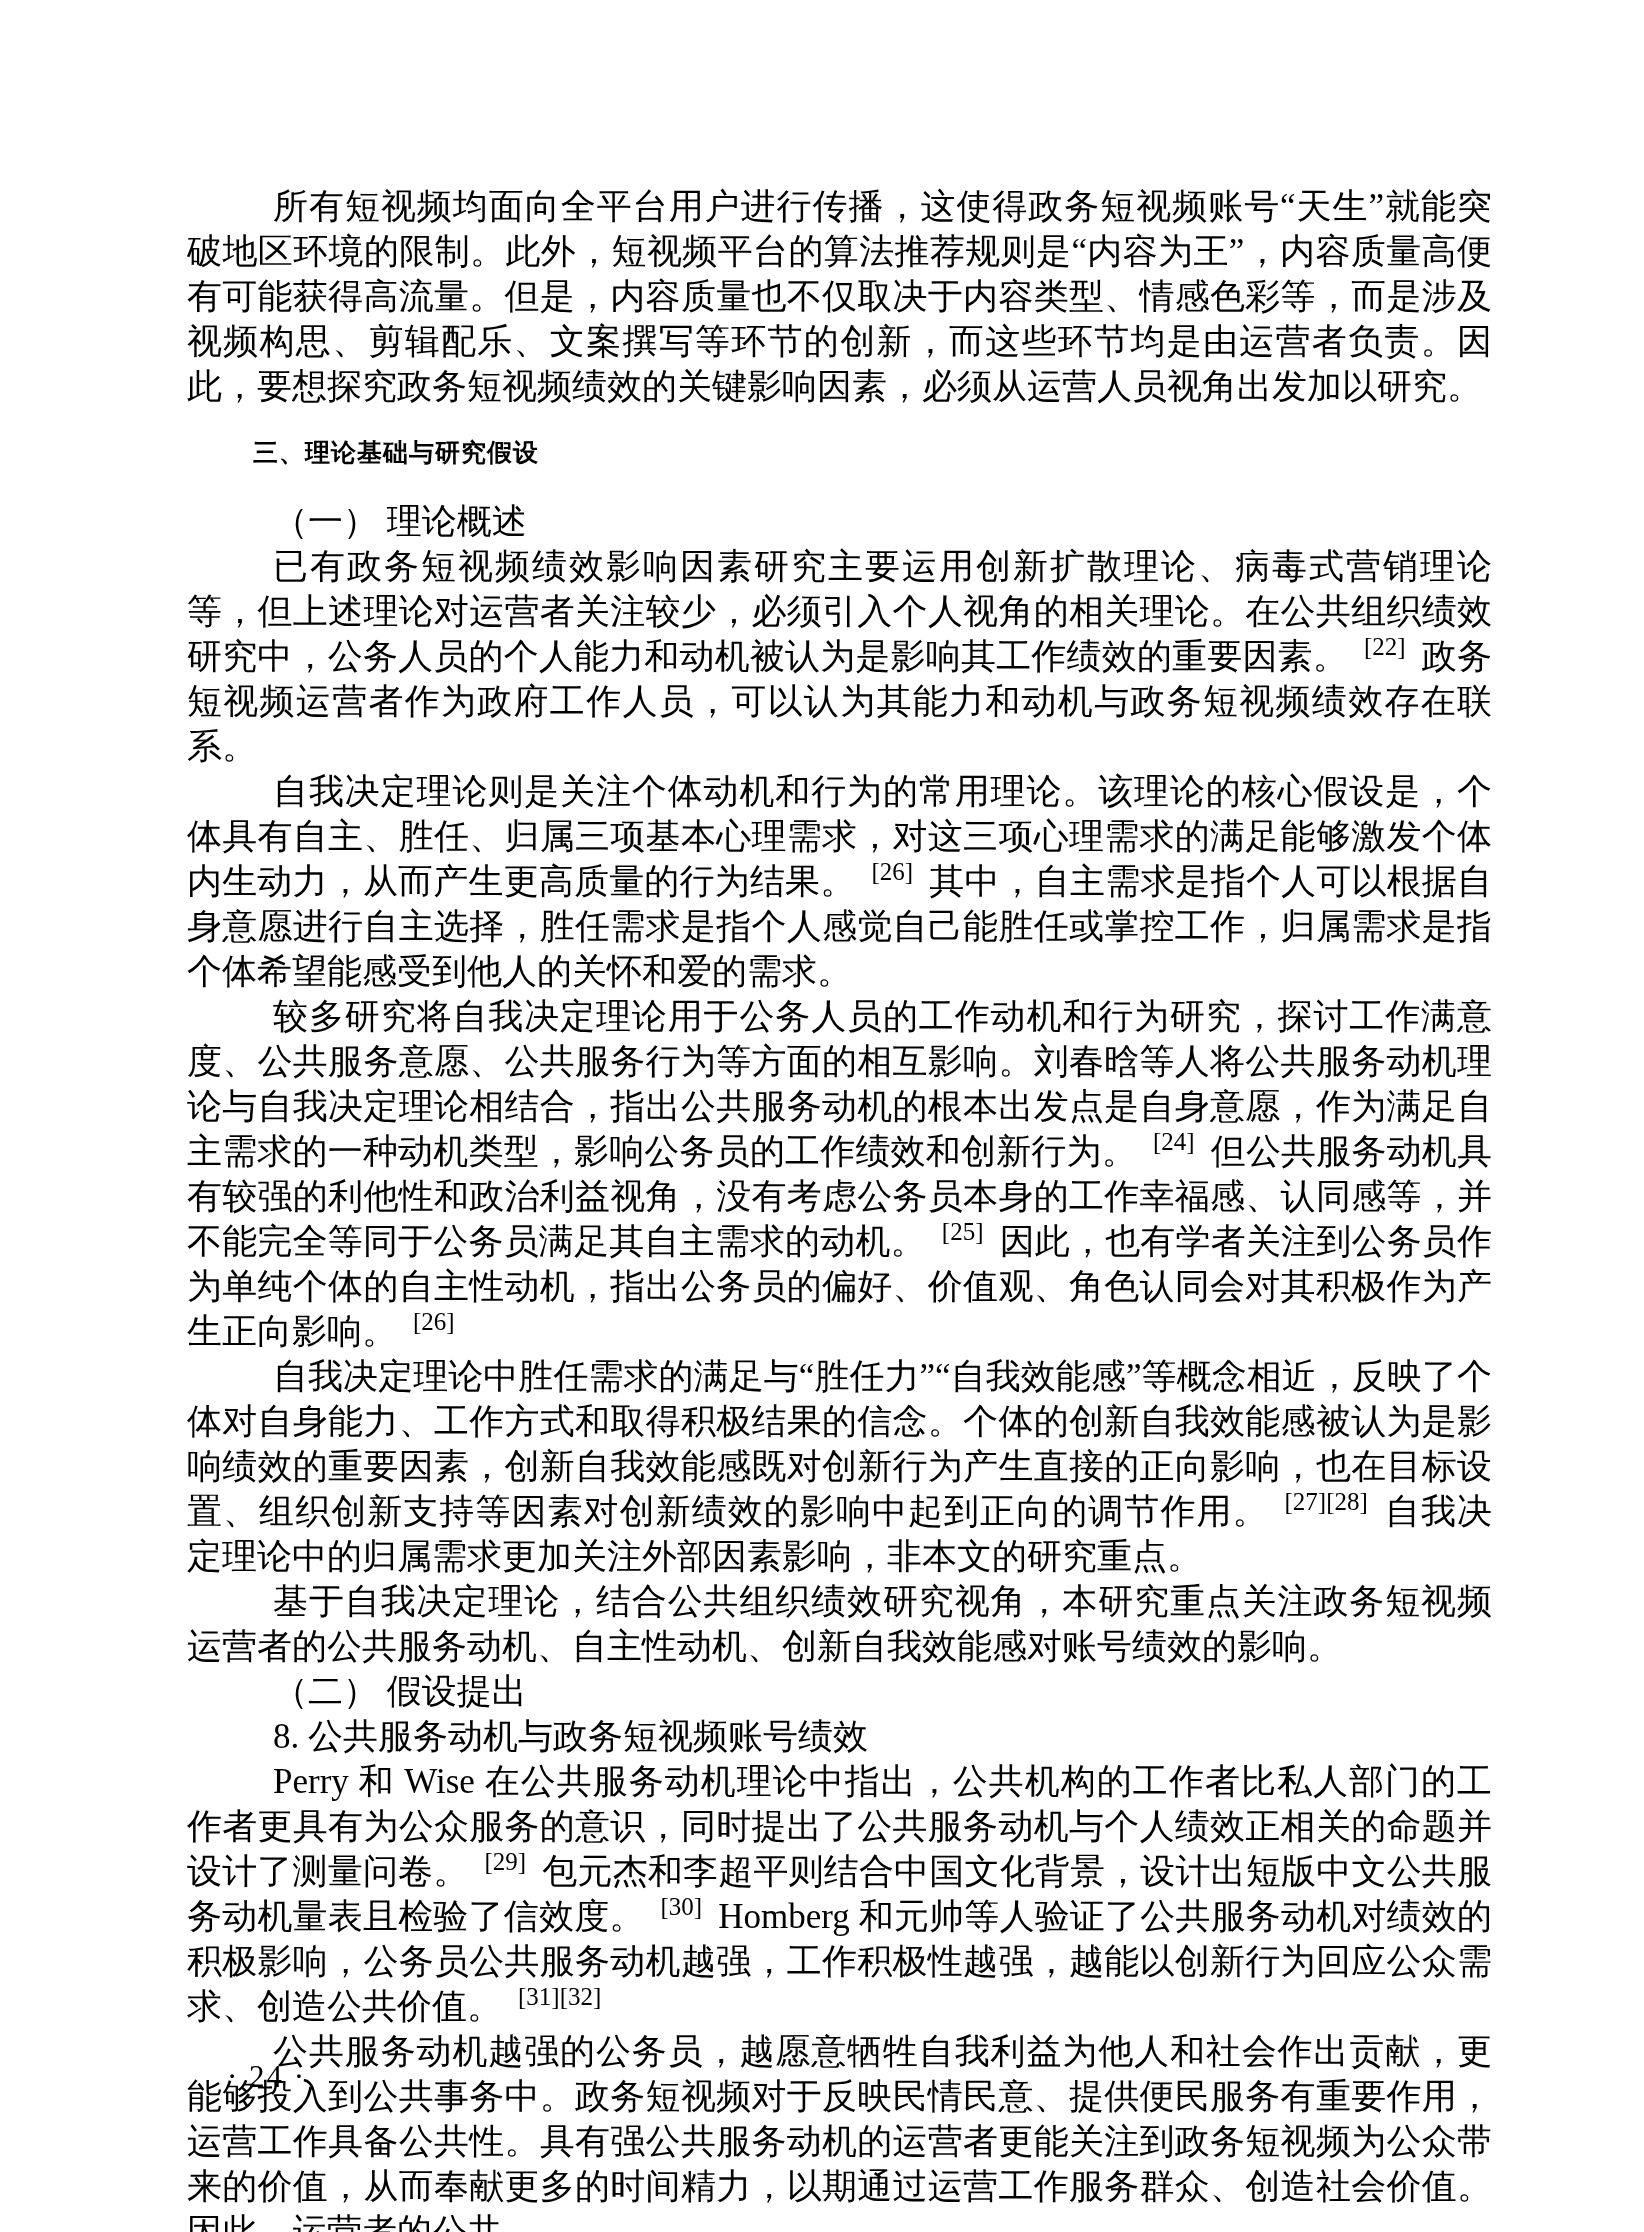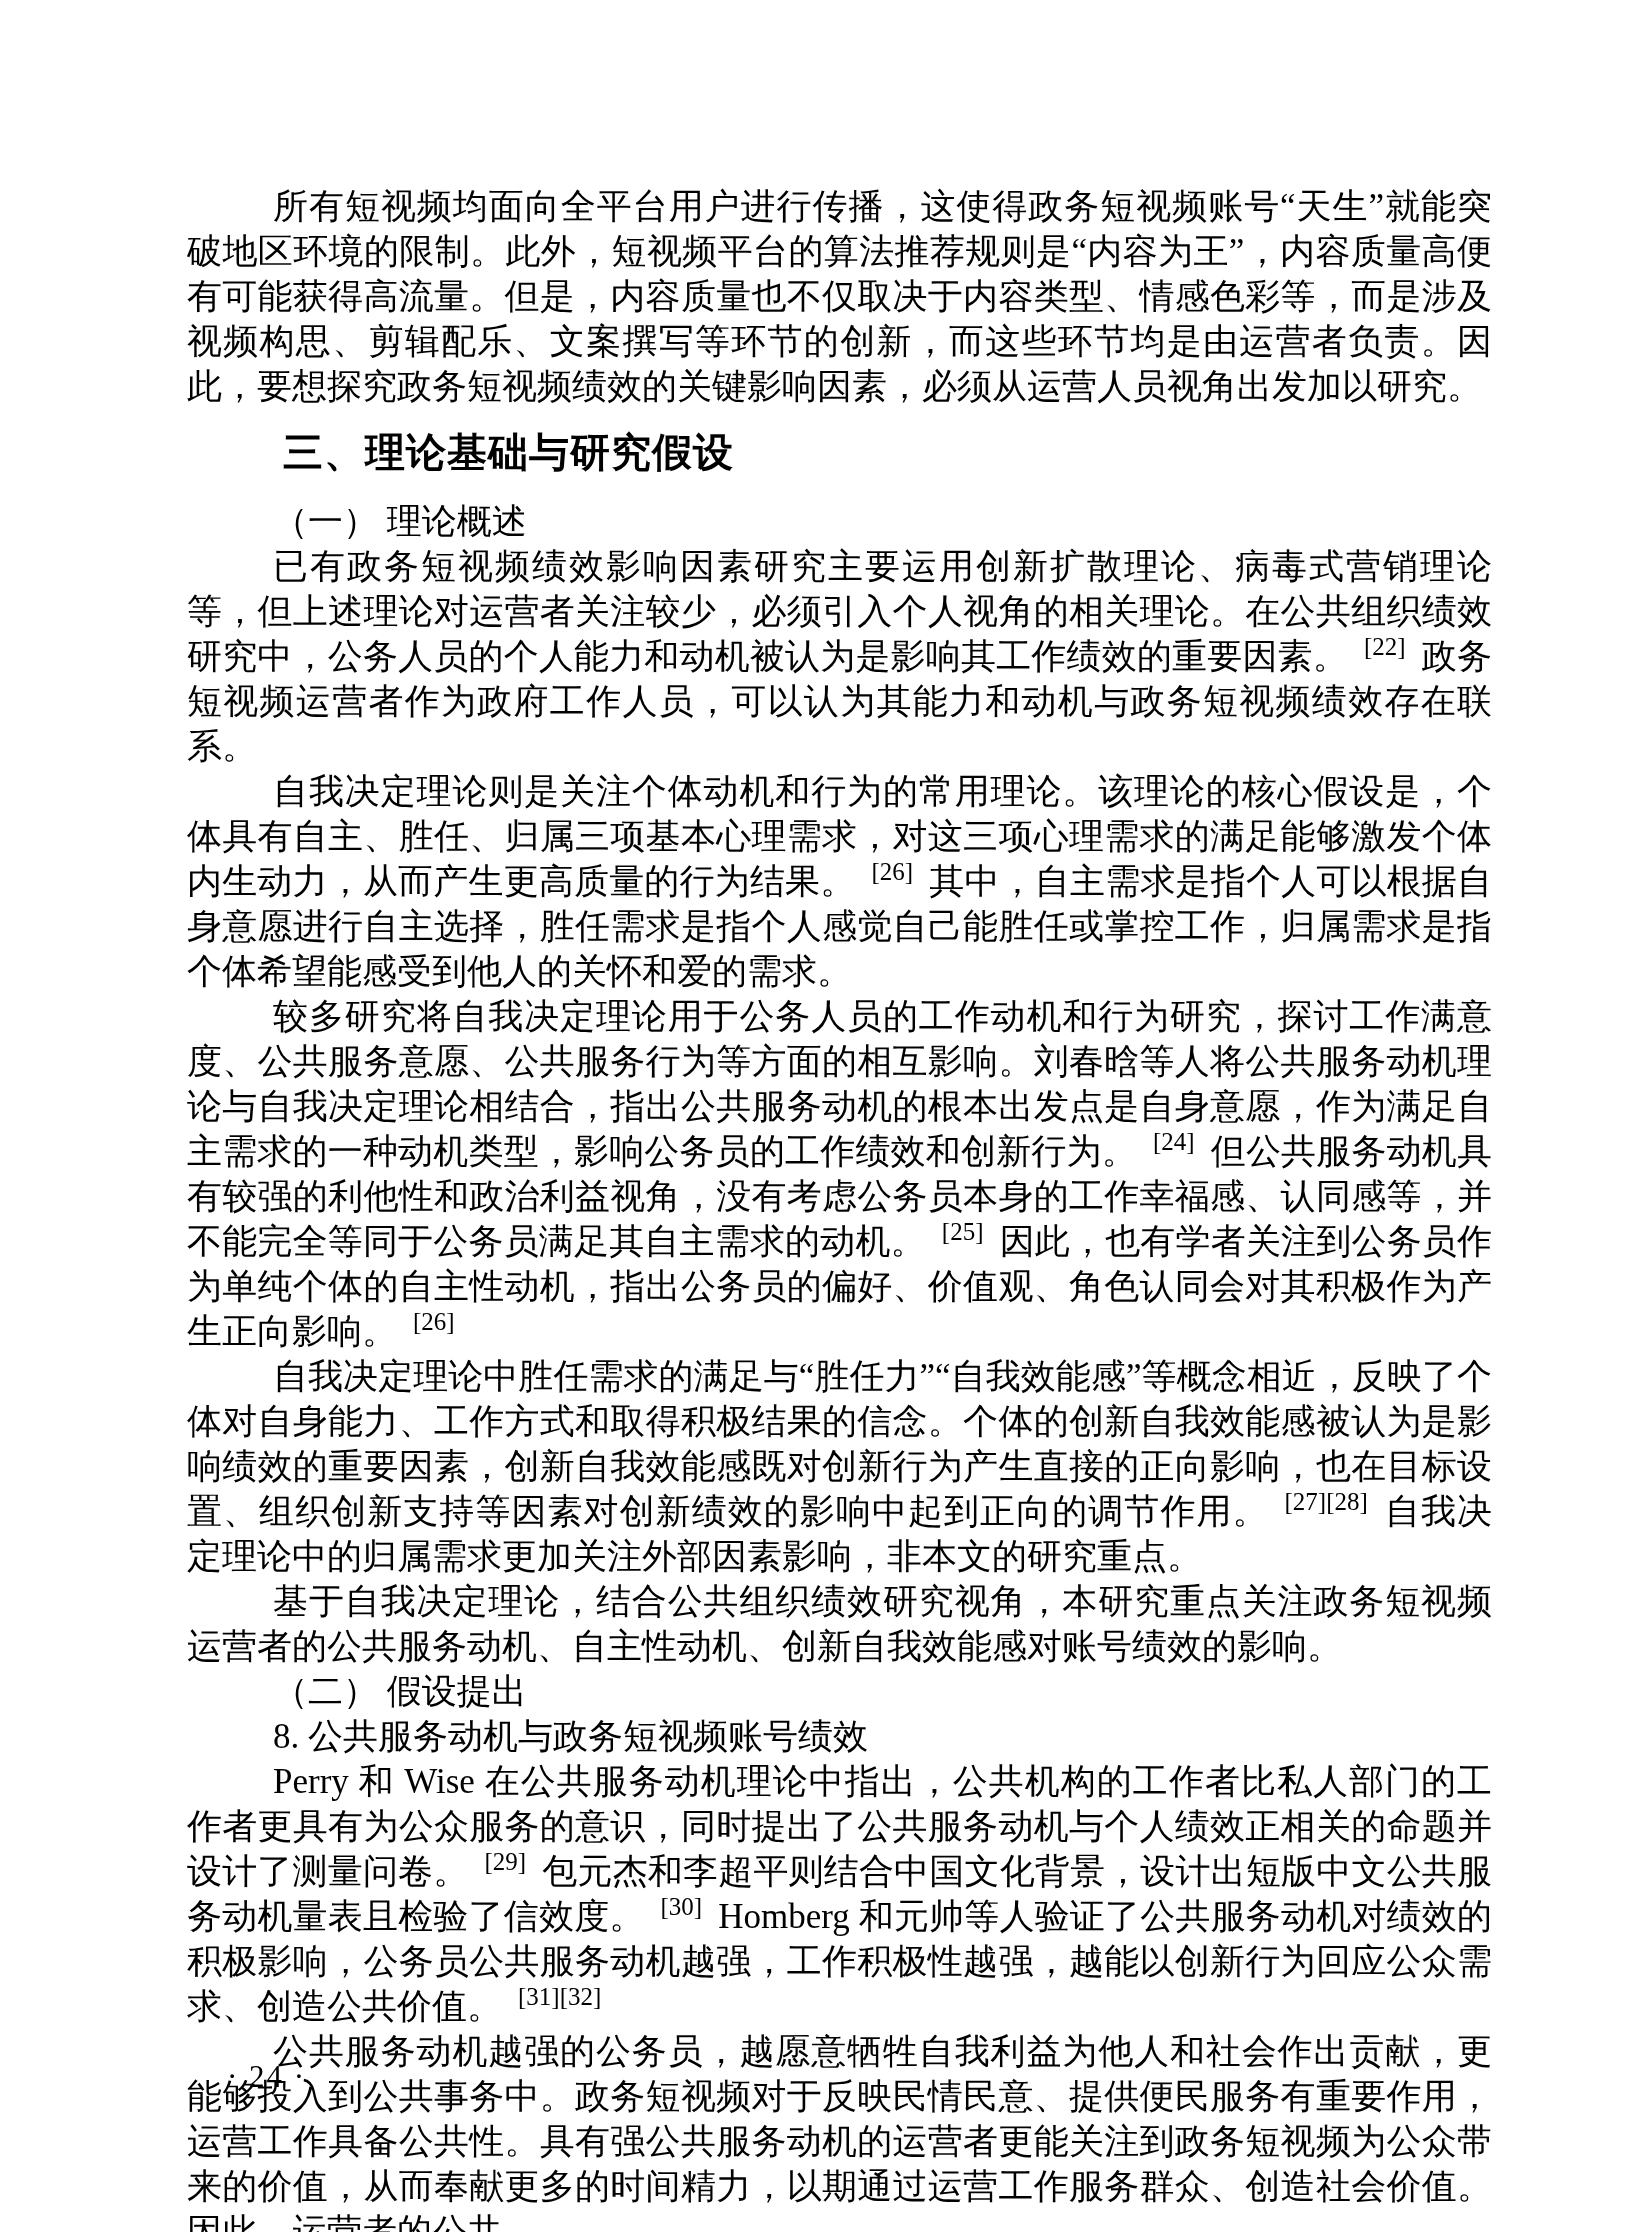--- a/index.html
+++ b/index.html
@@ -25,21 +25,21 @@
     line-height: 45px;
     text-align: justify;
     text-indent: 2em;
     letter-spacing: 0;
     word-break: break-all;
   }
   h2.heading {
     margin: 21px 0 24px 0;
     font-family: "Liberation Sans", "DejaVu Sans", sans-serif;
     font-weight: bold;
-    font-size: 40px;
+    font-size: 25px;
     line-height: 45px;
     text-indent: 2em;
     letter-spacing: 1px;
   }
   sup.cite {
     font-size: 25px;
     line-height: 0;
     vertical-align: super;
     letter-spacing: 0;
   }

